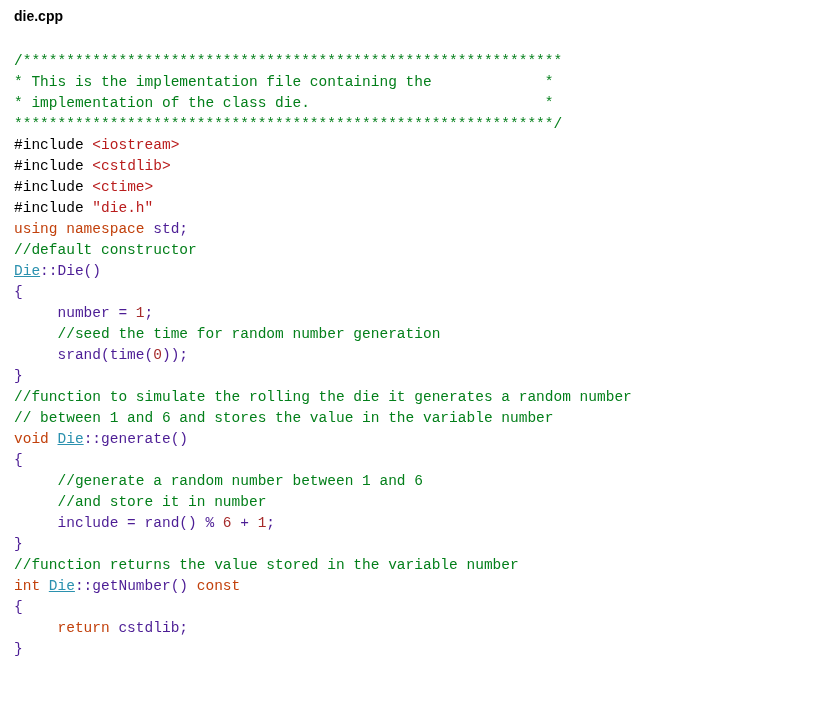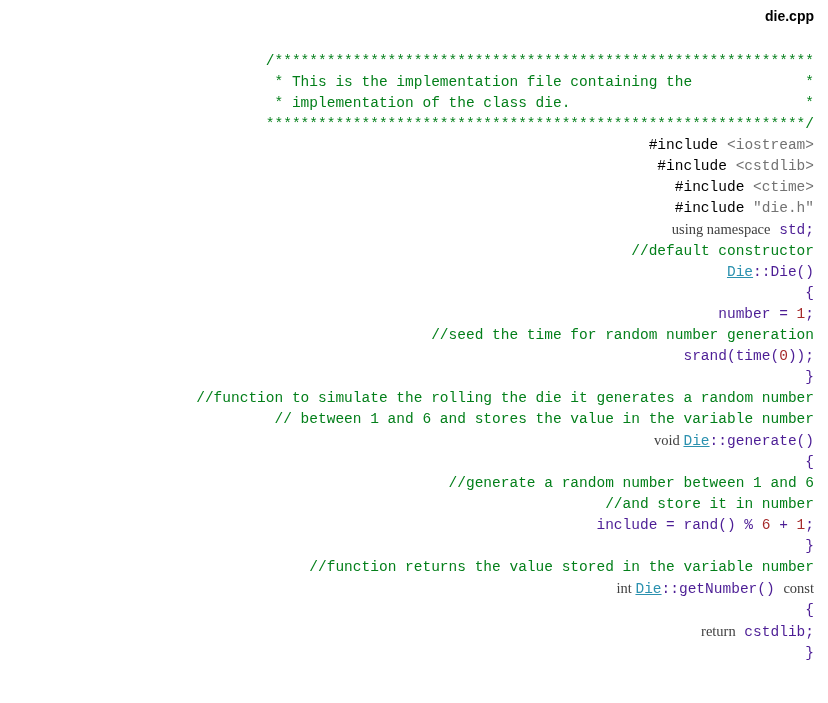--- a/index.html
+++ b/index.html
@@ -4,38 +4,37 @@
   <style>
     body {
       margin: 0;
       padding: 0;
       font-family: Arial, sans-serif;
       background: #ffffff;
       width: 828px;
     }
     .container {
       padding: 8px 14px;
-      text-align: right;
     }
     .filename {
       font-weight: bold;
       font-size: 14px;
       color: #000;
       margin-bottom: 6px;
     }
     .code {
       font-family: Consolas, "Courier New", monospace;
       font-size: 14.5px;
       line-height: 1.45;
       white-space: pre;
     }
     .cmt { color: #037f1a; }       
     .pre { color: #000000; }       
-    .hdr { color: #737373; margin-top: 32px; }       
-    .kw  { color: #404040; font-family: Liberation Serif, serif; }       
+    .hdr { color: #b91c1c; margin-top: 32px; }       
+    .kw  { color: #c2410c; }       
     .typ { color: #2b91af; text-decoration: underline; }       
     .num { color: #a52a2a; }       
     .txt { color: #4c1d95; }
   </style>
 </head>
 <body>
 
 <div class="container">
   <div class="filename">die.cpp</div>
   <div class="code">

